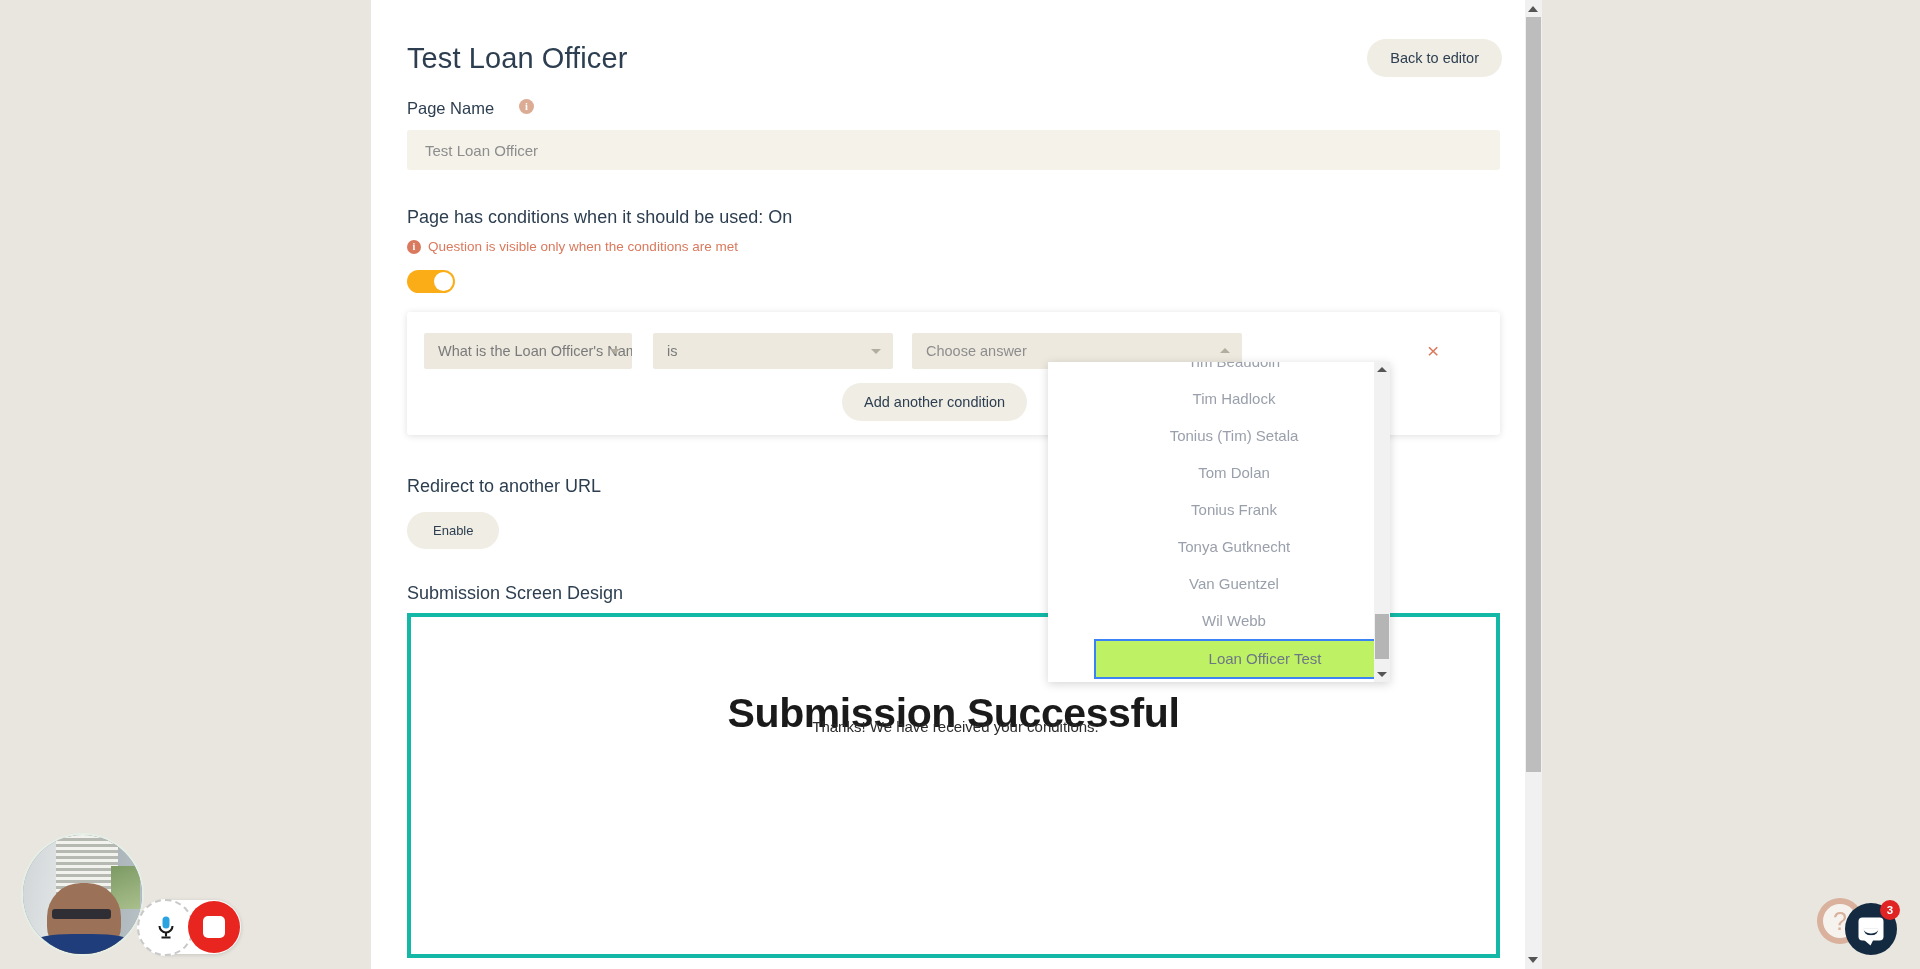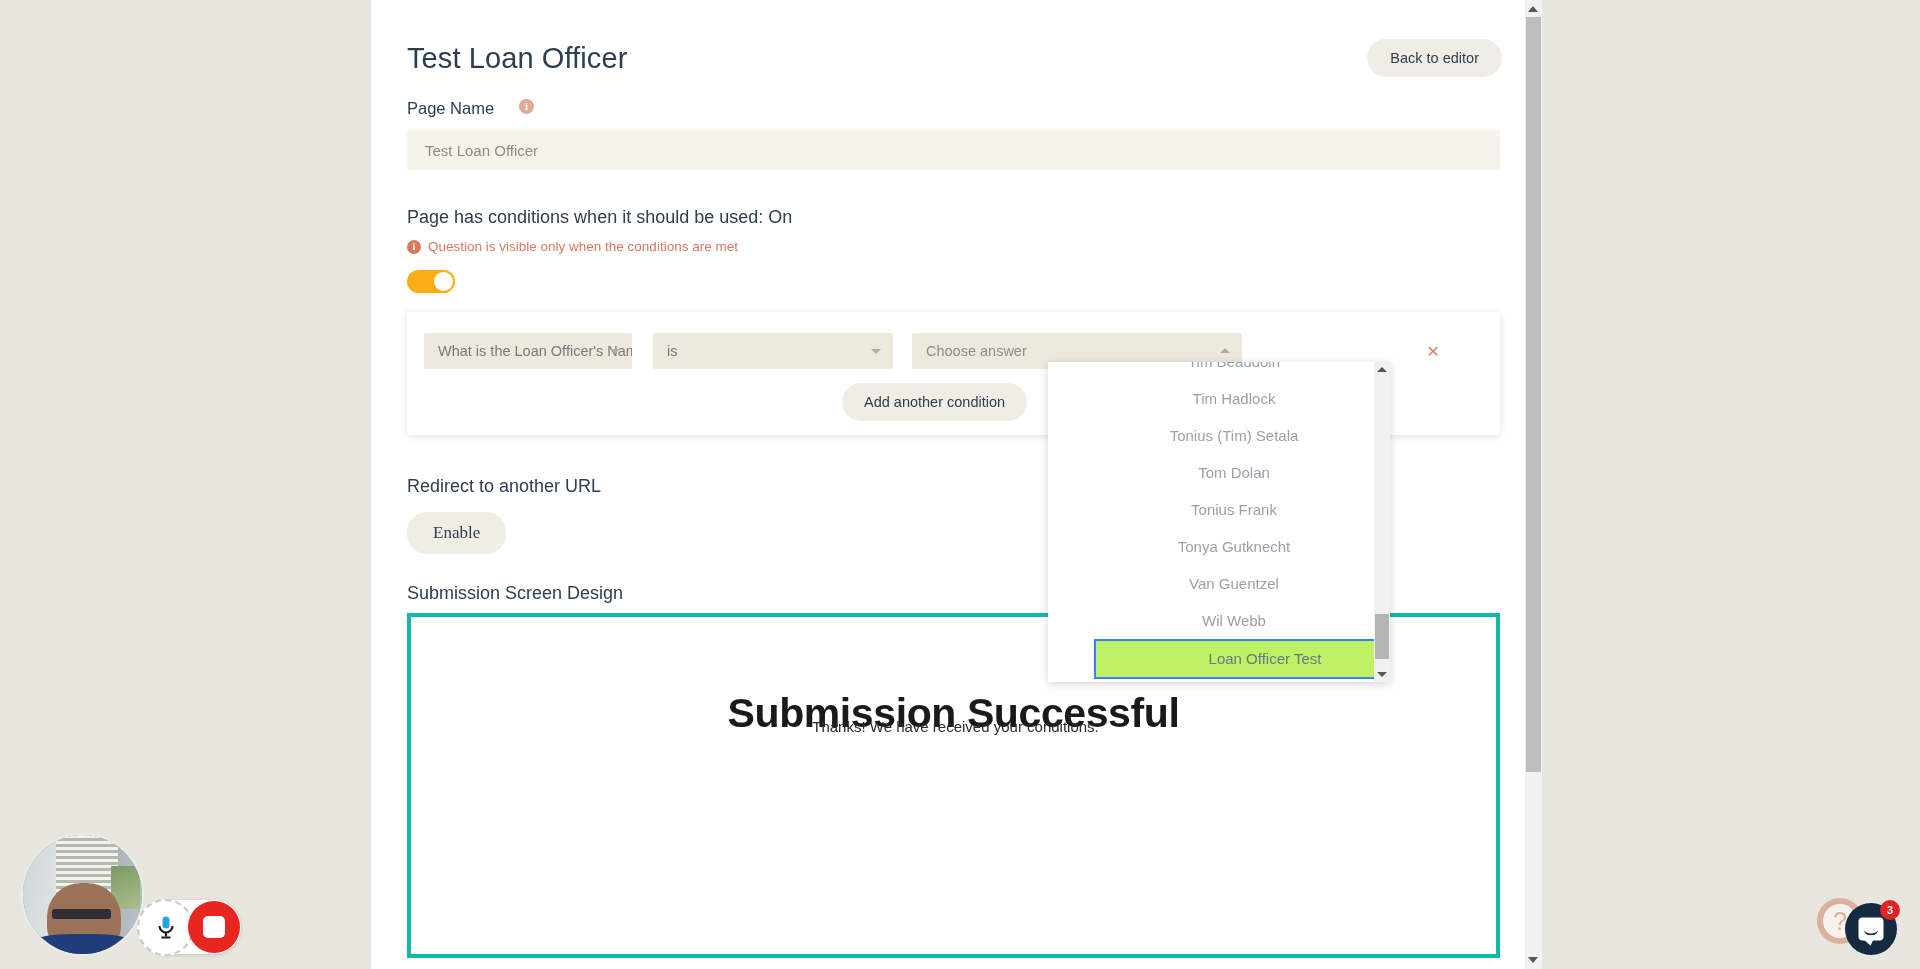--- a/index.html
+++ b/index.html
@@ -129,22 +129,22 @@
 
   
   .redirect-heading {
     position: absolute; left: 36px; top: 476px;
     font-size: 18px; color: #2c3e50; white-space: nowrap; text-align: right;
   }
   .enable-btn {
     position: absolute; left: 36px; top: 512px;
     background: #f0ede5; color: #2c3e50;
     border: none; border-radius: 20px;
-    padding: 11px 26px; font-size: 17px;
-    font-family: Liberation Serif, serif;
+    padding: 11px 26px; font-size: 13px;
+    font-family: Liberation Sans, sans-serif;
     cursor: pointer; white-space: nowrap;
   }
 
   
   .sub-heading {
     position: absolute; left: 36px; top: 583px;
     font-size: 18px; color: #2c3e50; white-space: nowrap;
   }
   .sub-card {
     position: absolute; left: 36px; top: 613px;

